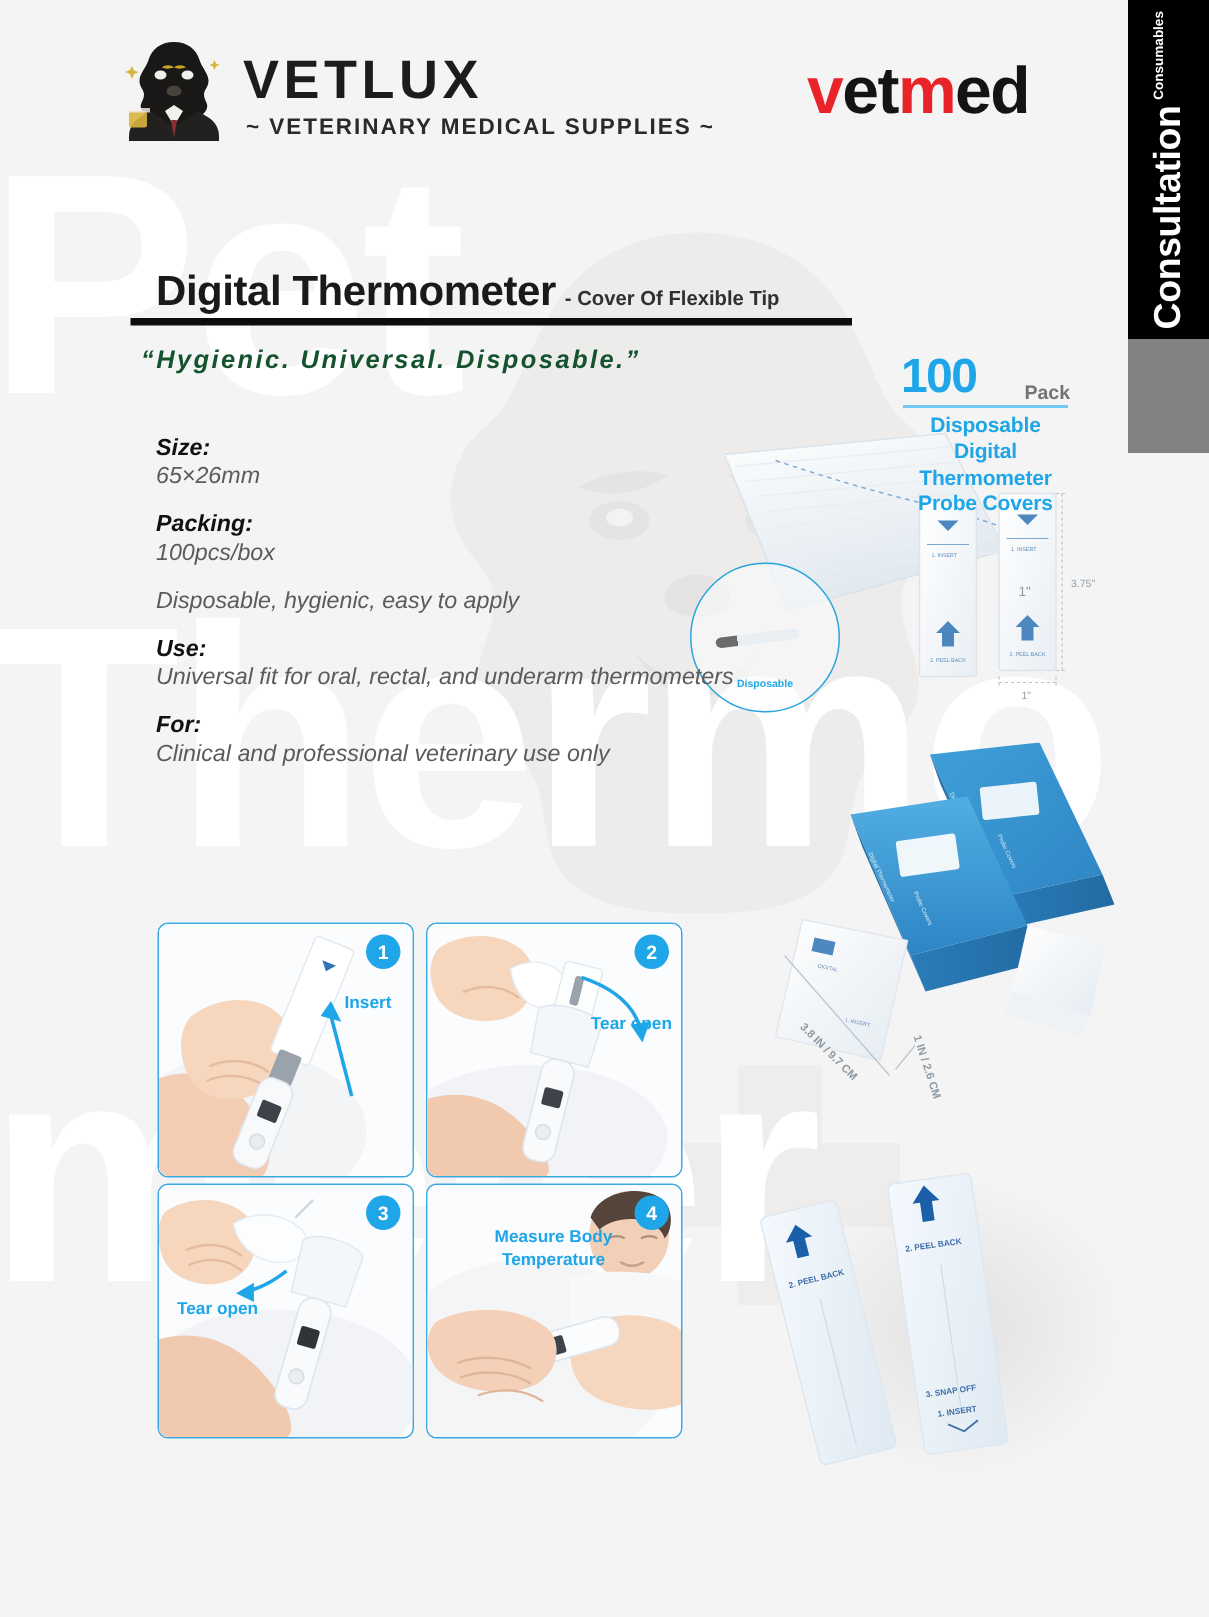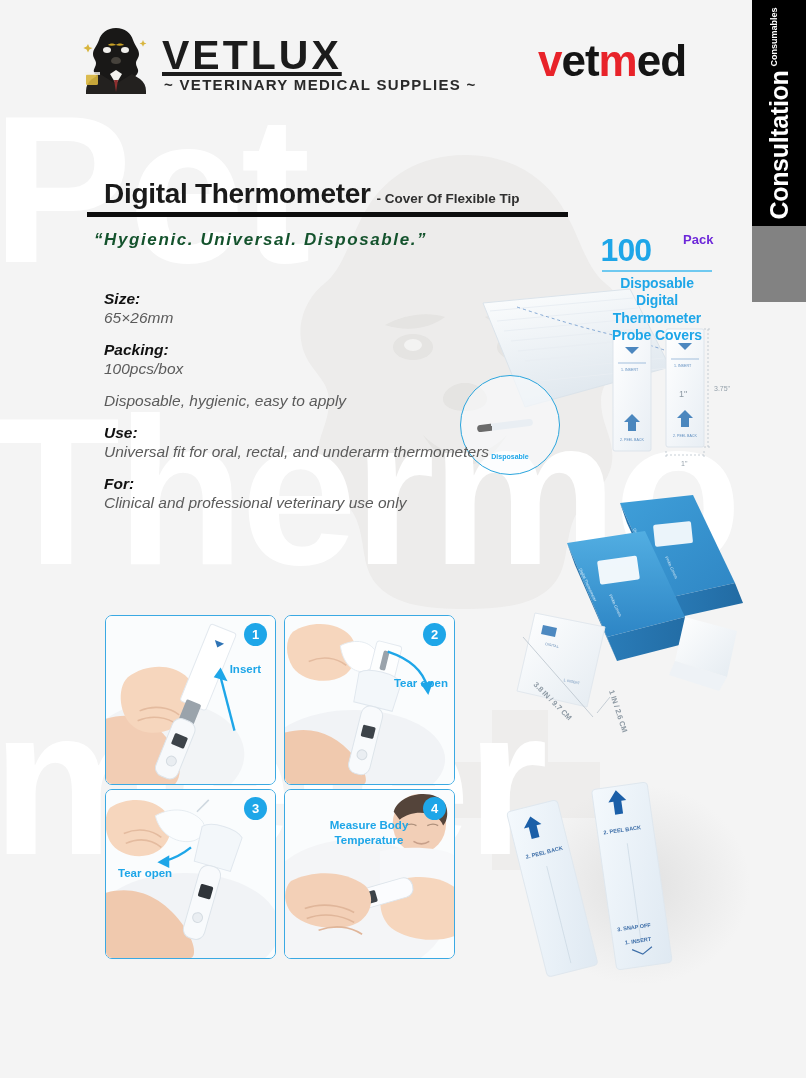--- a/index.html
+++ b/index.html
@@ -40,23 +40,22 @@
   .wm-cross {
     position:absolute; left:430px; top:700px;
     width:180px; height:190px; z-index:0; opacity:.55;
   }
 
   
   .vetlux-logo { position:absolute; left:80px; top:24px; width:290px; height:70px; z-index:6; }
   .vetlux-lion { position:absolute; left:0; top:0; width:72px; height:70px; }
   .vetlux-word {
     position:absolute; left:82px; top:8px;
-    font-size:41px; font-weight:bold; color:#1c1c1c;
+    font-size:36px; font-weight:bold; color:#1c1c1c;
     letter-spacing:3px;
-    text-decoration:underline;
   }
   .vetlux-sub {
     position:absolute; left:84px; top:52px;
     font-size:15px; font-weight:bold; color:#2a2a2a;
     letter-spacing:1.3px; white-space:nowrap;
   }
 
   .vetmed-logo {
     position:absolute; left:538px; top:36px; z-index:6;
     font-size:44px; font-weight:bold; letter-spacing:-1px;
@@ -106,23 +105,23 @@
     background:#0d0d0d; z-index:5;
   }
   .tagline {
     position:absolute; left:94px; top:230px; z-index:5;
     font-size:17px; font-style:italic; font-weight:bold;
     color:#14532d; letter-spacing:1.6px;
   }
 
   
   .badge { position:absolute; left:600px; top:232px; z-index:6; text-align:center; width:114px; }
-  .badge-top { display:flex; align-items:flex-start; justify-content:center;gap:28px; }
+  .badge-top { display:flex; align-items:flex-end; justify-content:center;gap:28px; }
   .badge-num { font-size:32px; font-weight:bold; color:#1ea6e8; letter-spacing:-1px; }
-  .badge-pack { font-size:13px; font-weight:bold; color:#6d28d9; margin-left:4px; }
+  .badge-pack { font-size:13px; font-weight:bold; color:#737373; margin-left:4px; }
   .badge-rule { height:1.5px; background:#6fc9f0; margin:1px 2px 3px; }
   .badge-desc {
     font-size:14px; font-weight:bold; color:#1ea6e8;
     line-height:1.25; letter-spacing:-.1px;
   }
 
   
   .specs { position:absolute; left:104px; top:290px; width:480px; z-index:5; }
   .spec-block { margin-bottom:14px;font-style:italic; }
   .spec-label { font-size:15.5px; font-weight:bold; color:#111; }

